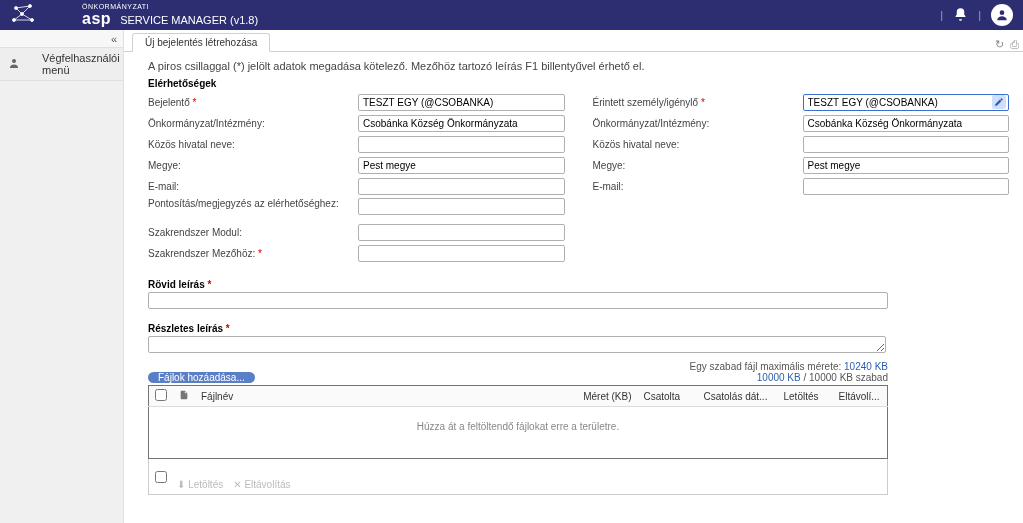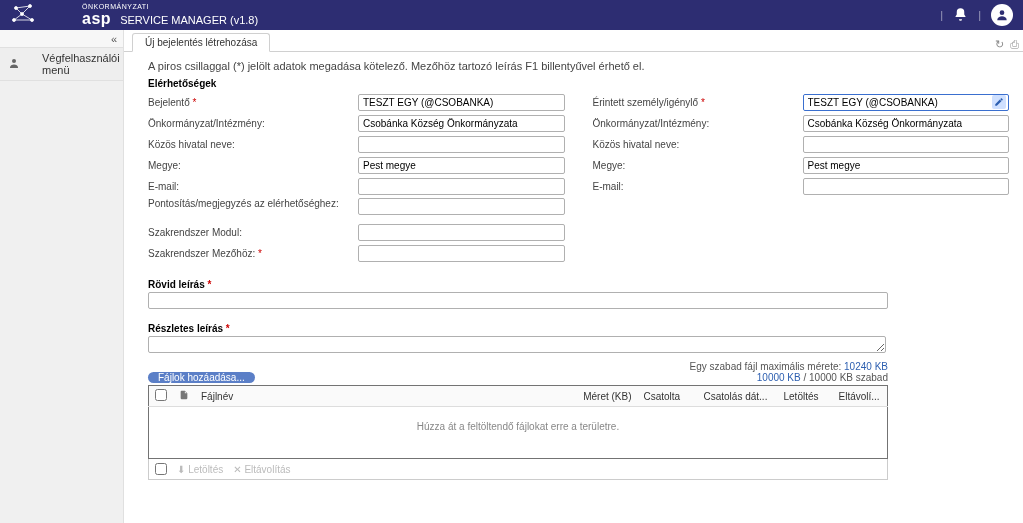--- a/index.html
+++ b/index.html
@@ -52,21 +52,21 @@
 
     .attach-meta { text-align: right; font-size: 10px; color: #555; }
     .attach-meta .blue { color: #2d5fb0; }
     .file-add { display: inline-block; background: #5b7fc7; color: #fff; font-size: 10px; padding: 0 10px; border-radius: 6px; cursor: pointer; }
 
     table.files { width: 100%; border-collapse: collapse; margin-top: 2px; border: 1px solid #737373; font-size: 10px; }
     table.files th { text-align: left; font-weight: normal; color: #333; padding: 3px 6px; border-bottom: 1px solid #ddd; background: #fafafa; }
     table.files th.num, table.files td.num { text-align: right; }
     .dropzone { text-align: center; color: #888; font-size: 10px; padding: 14px 0 26px; }
     .files-footer { border: 1px solid #ccc; border-top: none; padding: 4px 6px; display: flex; align-items: center; gap: 10px; color: #888; font-size: 10px; }
-    .files-footer .disabled { color: #bbb; }
+    .files-footer .disabled { color: #bbb; margin-top: 16px; }
     .chk { width: 12px; height: 12px; }
 
     .divider { height: 3px; }
   </style>
 </head>
 <body>
 
 <div class="topbar">
   <div class="logo-area">
     <span>

